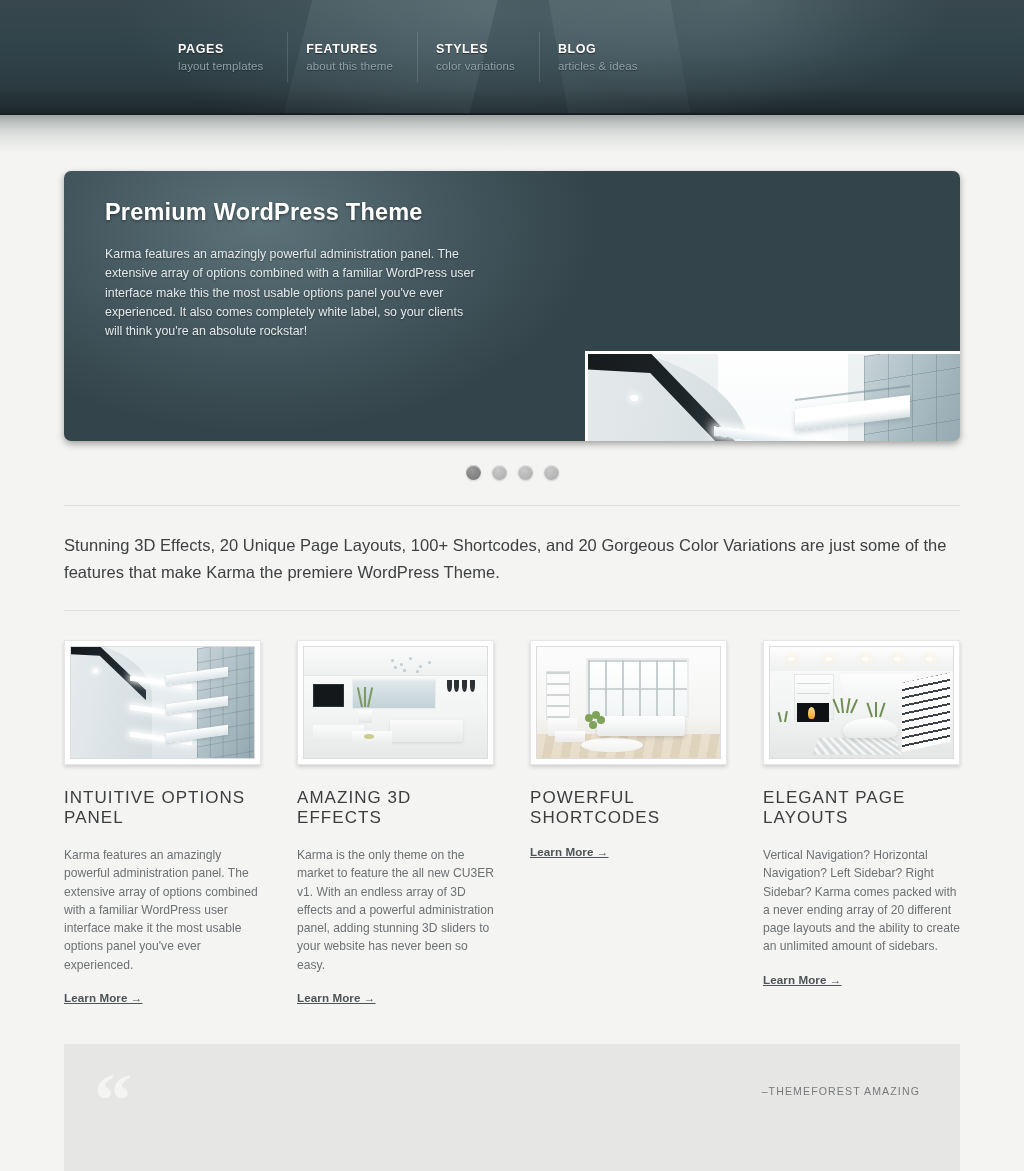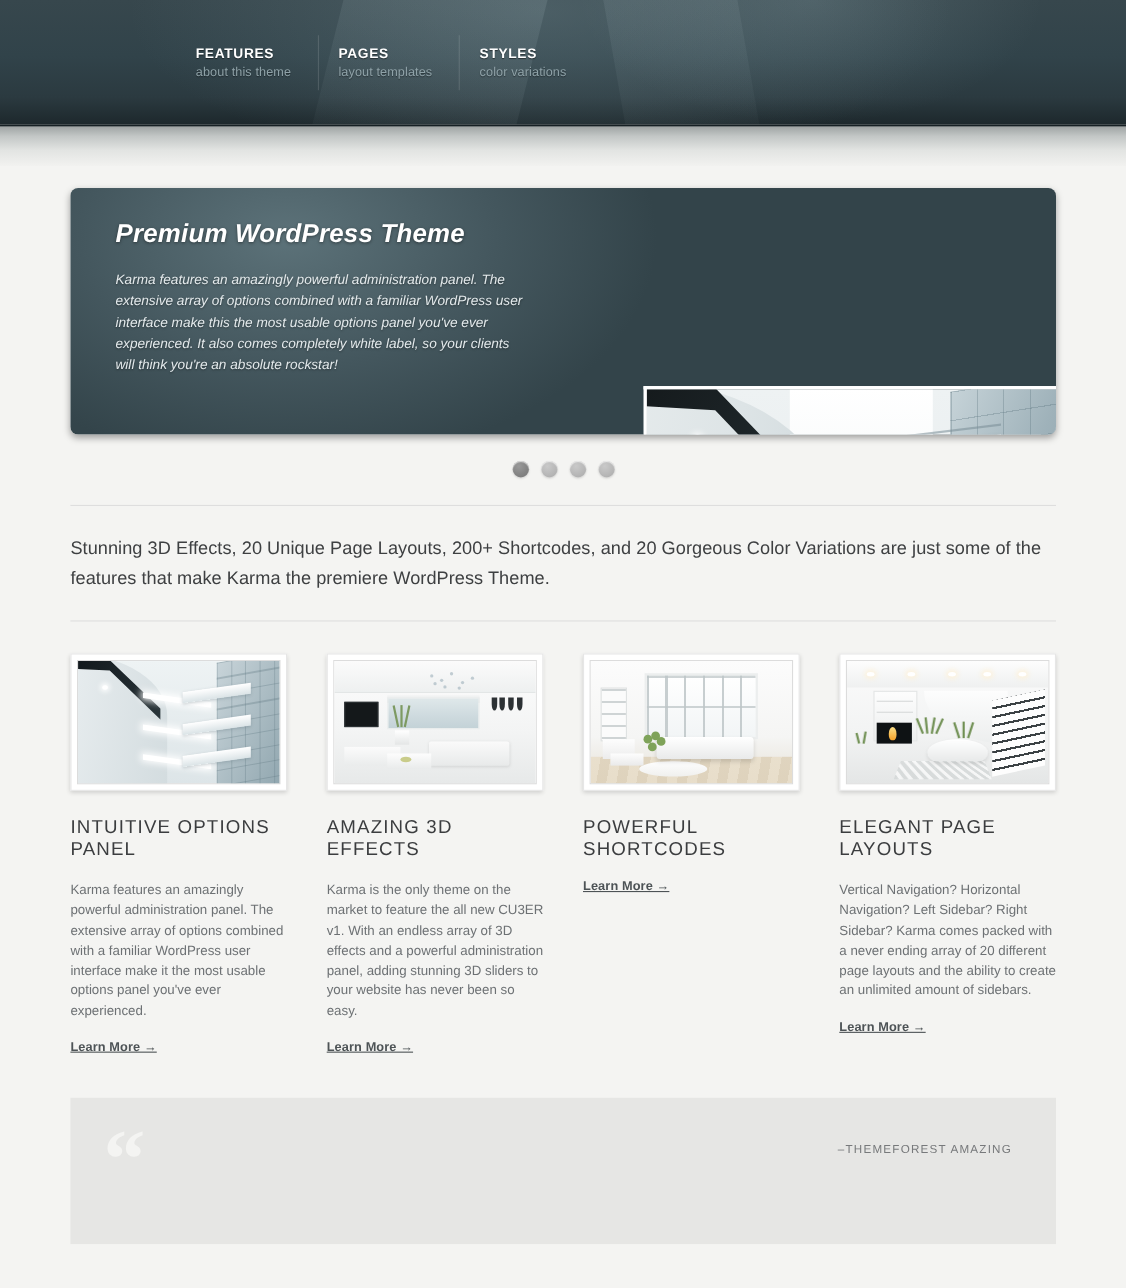--- a/index.html
+++ b/index.html
@@ -130,28 +130,27 @@
   .container {
     width: 896px;
     margin: 0 auto;
   }
 
   
   .slider-wrap { padding-top: 20px; }
   .slider {
     position: relative;
     width: 896px;
-    height: 224px;
+    height: 270px;
     border-radius: 7px;
     overflow: hidden;
     background:
       radial-gradient(ellipse 420px 260px at 22% 20%, #5c7279 0%, #44575e 45%, #33444a 80%),
       linear-gradient(135deg, #4e646b 0%, #32434a 55%, #26343a 100%);
     box-shadow: 0 3px 7px rgba(0,0,0,0.35);
-    font-style: italic;
   }
   .slide-text {
     position: absolute;
     left: 41px; top: 28px;
     width: 375px;
   }
   .slide-title {
     color: #ffffff;
     font-size: 23.5px;
     font-weight: 600;
@@ -464,30 +463,34 @@
 </style>
 </head>
 <body>
 
 <div class="header">
   <div class="header-inner">
 
 
     <nav class="nav">
       <a class="nav-item" href="#">
+        <span class="nav-title">PAGES</span>
+        <span class="nav-sub">layout templates</span>
+      </a>
+      <a class="nav-item" href="#">
         <span class="nav-title">FEATURES</span>
         <span class="nav-sub">about this theme</span>
       </a>
       <a class="nav-item" href="#">
-        <span class="nav-title">PAGES</span>
-        <span class="nav-sub">layout templates</span>
+        <span class="nav-title">STYLES</span>
+        <span class="nav-sub">color variations</span>
       </a>
       <a class="nav-item" href="#">
-        <span class="nav-title">STYLES</span>
-        <span class="nav-sub">color variations</span>
+        <span class="nav-title">BLOG</span>
+        <span class="nav-sub">articles &amp; ideas</span>
       </a>
     </nav>
 
   </div>
 </div>
 <div class="header-shadow"></div>
 
 <div class="page">
   <div class="container">
 
@@ -518,21 +521,21 @@
 
       <div class="pager">
         <span class="dot active"></span>
         <span class="dot"></span>
         <span class="dot"></span>
         <span class="dot"></span>
       </div>
     </div>
 
     <div class="rule top"></div>
-    <p class="intro">Stunning 3D Effects, 20 Unique Page Layouts, 200+ Shortcodes, and 20 Gorgeous Color Variations are just some of the features that make Karma the premiere WordPress Theme.</p>
+    <p class="intro">Stunning 3D Effects, 20 Unique Page Layouts, 100+ Shortcodes, and 20 Gorgeous Color Variations are just some of the features that make Karma the premiere WordPress Theme.</p>
     <div class="rule"></div>
 
     <div class="features">
 
       <div class="feature">
         <div class="feature-thumb">
           <div class="thumb-canvas">
             <div class="art-atrium">
               <div class="a-glass"></div>
               <div class="a-wall"></div>

